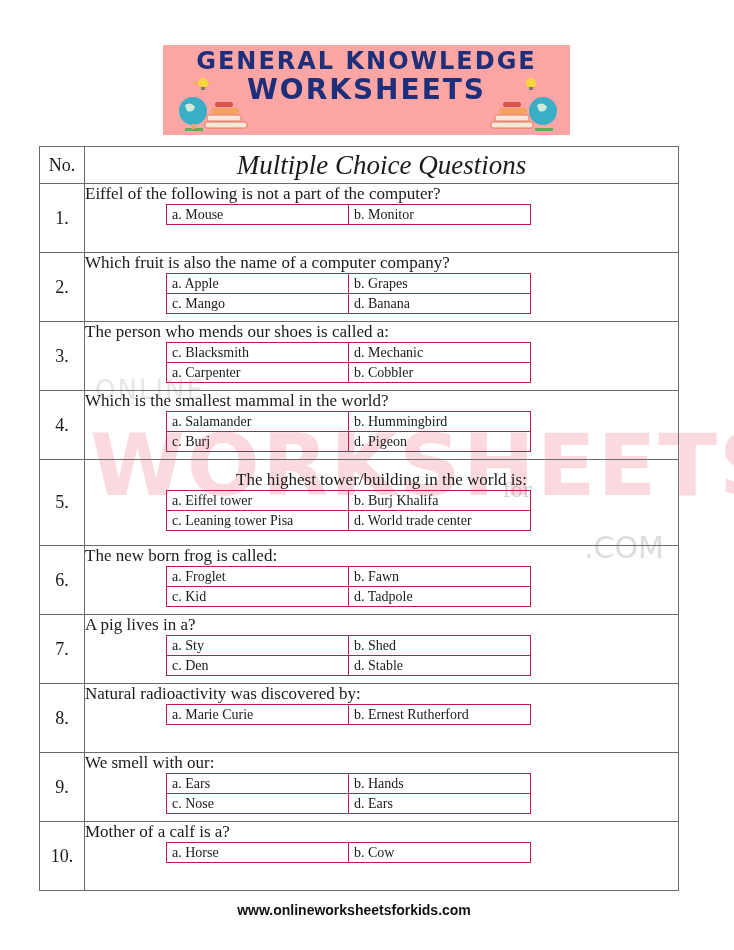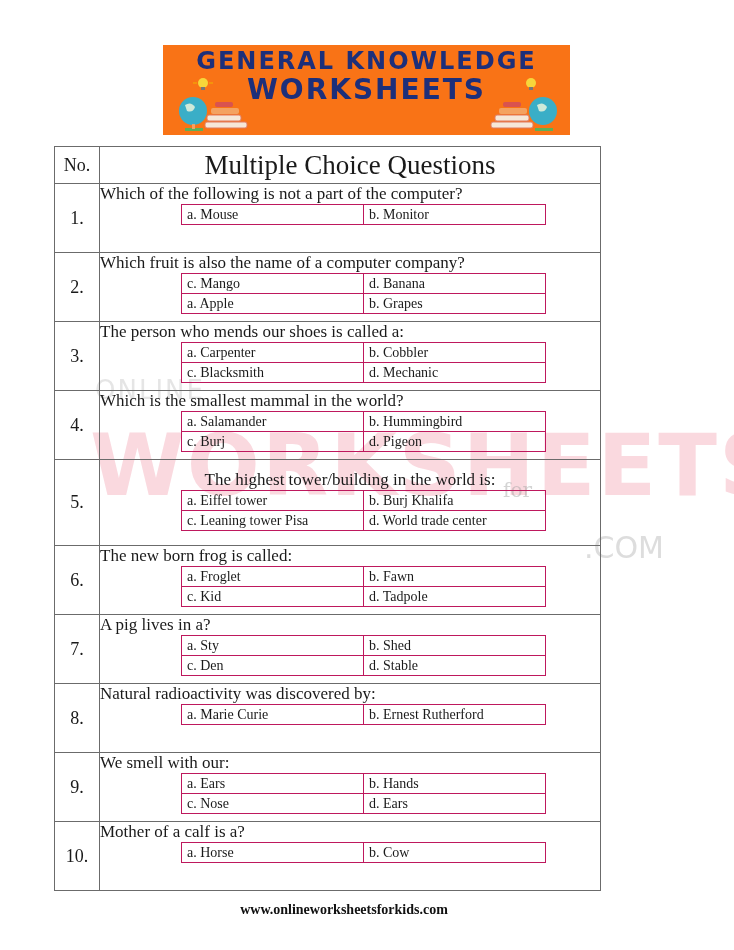--- a/index.html
+++ b/index.html
@@ -1,38 +1,38 @@
 <!DOCTYPE html>
 <html><head>
 <meta charset="utf-8">
 <style>
   html, body { margin: 0; padding: 0; background: #ffffff; }
   body { width: 734px; height: 950px; position: relative; overflow: hidden; font-family: "DejaVu Serif", serif; color: #1a1a1a; }
-  .banner { position: absolute; left: 163px; top: 45px; width: 407px; height: 90px; background: #f97316; }
+  .banner { position: absolute; left: 163px; top: 45px; width: 407px; height: 90px; background: #fca5a5; }
   .banner-title { position: absolute; left: 0; right: 0; text-align: center; font-family: "DejaVu Sans", sans-serif; font-weight: bold; color: #1d2f7a; letter-spacing: 2px; }
   .bt1 { top: 2px; font-size: 24px; }
   .bt2 { top: 28px; font-size: 28px; }
   .deco { position: absolute; top: 30px; width: 80px; height: 60px; }
   .deco.left { left: 10px; }
   .deco.right { right: 5px; }
   .watermark { position: absolute; left: 90px; top: 375px; width: 560px; height: 200px; pointer-events: none; z-index: 1; }
   .wm-online { position: absolute; left: 5px; top: 0px; font-family: "DejaVu Sans", sans-serif; font-size: 26px; color: rgba(180,180,180,0.35); letter-spacing: 2px; }
   .wm-main { position: absolute; left: 0px; top: 40px; font-family: "DejaVu Sans", sans-serif; font-size: 86px; font-weight: bold; color: rgba(236,120,140,0.28); letter-spacing: 2px; white-space: nowrap; }
   .wm-for { position: absolute; left: 413px; top: 85px; font-size: 20px; color: rgba(160,160,160,0.45); margin-top: 18px; }
   .wm-com { position: absolute; left: 494px; top: 155px; font-family: "DejaVu Sans", sans-serif; font-size: 30px; color: rgba(170,170,170,0.4); }
-  table.main { position: absolute; left: 54px; top: 146px; width: 547px; border-collapse: collapse; z-index: 2; }
+  table.main { position: absolute; left: 39px; top: 146px; width: 640px; border-collapse: collapse; z-index: 2; }
   table.main td, table.main th { border: 1px solid #6b6b6b; padding: 0; }
   th.no-h { width: 44px; height: 36px; font-weight: normal; font-size: 18px; font-family: "Liberation Serif", serif; }
-  th.title-h { font-weight: normal; font-size: 27px; font-family: "Liberation Serif", serif; height: 36px; }
+  th.title-h { font-weight: normal; font-size: 27px; font-family: "Liberation Serif", serif; height: 36px; font-style: italic; }
   td.num { text-align: center; font-size: 18px; font-family: "Liberation Serif", serif; vertical-align: middle; }
   td.qcell { vertical-align: top; padding: 4px 0 4px 6px; }
   .qtext { font-family: "Liberation Serif", serif; font-size: 17px; line-height: 20px; }
   table.opts { border-collapse: collapse; margin-left: 81px; margin-top: 0px; }
   table.opts td { border: 1px solid #be185d; width: 176px; height: 19px; font-family: "Liberation Serif", serif; font-size: 14px; line-height: 18px; padding: 0 0 0 5px; white-space: nowrap; }
-  .footer { position: absolute; left: 6px; width: 676px; top: 902px; text-align: center; font-family: Liberation Serif, serif; font-weight: bold; font-size: 14px; color: #111; }
+  .footer { position: absolute; left: 16px; width: 676px; top: 902px; text-align: center; font-family: Liberation Sans, sans-serif; font-weight: bold; font-size: 14px; color: #111; }
 </style>
 </head>
 <body>
 
 <div class="banner">
   <div class="banner-title bt1">GENERAL KNOWLEDGE</div>
   <div class="banner-title bt2">WORKSHEETS</div>
   <svg class="deco left" viewBox="0 0 80 60">
     <g>
       <circle cx="30" cy="8" r="5" fill="#f7d63a"></circle>
@@ -83,63 +83,63 @@
   <thead>
     <tr>
       <th class="no-h">No.</th>
       <th class="title-h">Multiple Choice Questions</th>
     </tr>
   </thead>
   <tbody id="qbody">
       <tr style="height: 69px;">
         <td class="num">1.</td>
         <td class="qcell">
-          <div class="qtext">Which of the following is not a part of the computer?</div>
+          <div class="qtext">Eiffel of the following is not a part of the computer?</div>
           <table class="opts">
             <tbody>
               <tr>
                 <td>a. Mouse</td>
                 <td>b. Monitor</td>
               </tr>
             </tbody>
           </table>
         </td>
       </tr>
       <tr style="height: 69px;">
         <td class="num">2.</td>
         <td class="qcell">
           <div class="qtext">Which fruit is also the name of a computer company?</div>
           <table class="opts">
             <tbody>
               <tr>
+                <td>a. Apple</td>
+                <td>b. Grapes</td>
+              </tr>
+              <tr>
                 <td>c. Mango</td>
                 <td>d. Banana</td>
               </tr>
-              <tr>
-                <td>a. Apple</td>
-                <td>b. Grapes</td>
-              </tr>
             </tbody>
           </table>
         </td>
       </tr>
       <tr style="height: 69px;">
         <td class="num">3.</td>
         <td class="qcell">
           <div class="qtext">The person who mends our shoes is called a:</div>
           <table class="opts">
             <tbody>
+              <tr>
+                <td>c. Blacksmith</td>
+                <td>d. Mechanic</td>
+              </tr>
               <tr>
                 <td>a. Carpenter</td>
                 <td>b. Cobbler</td>
               </tr>
-              <tr>
-                <td>c. Blacksmith</td>
-                <td>d. Mechanic</td>
-              </tr>
             </tbody>
           </table>
         </td>
       </tr>
       <tr style="height: 69px;">
         <td class="num">4.</td>
         <td class="qcell">
           <div class="qtext">Which is the smallest mammal in the world?</div>
           <table class="opts">
             <tbody>

